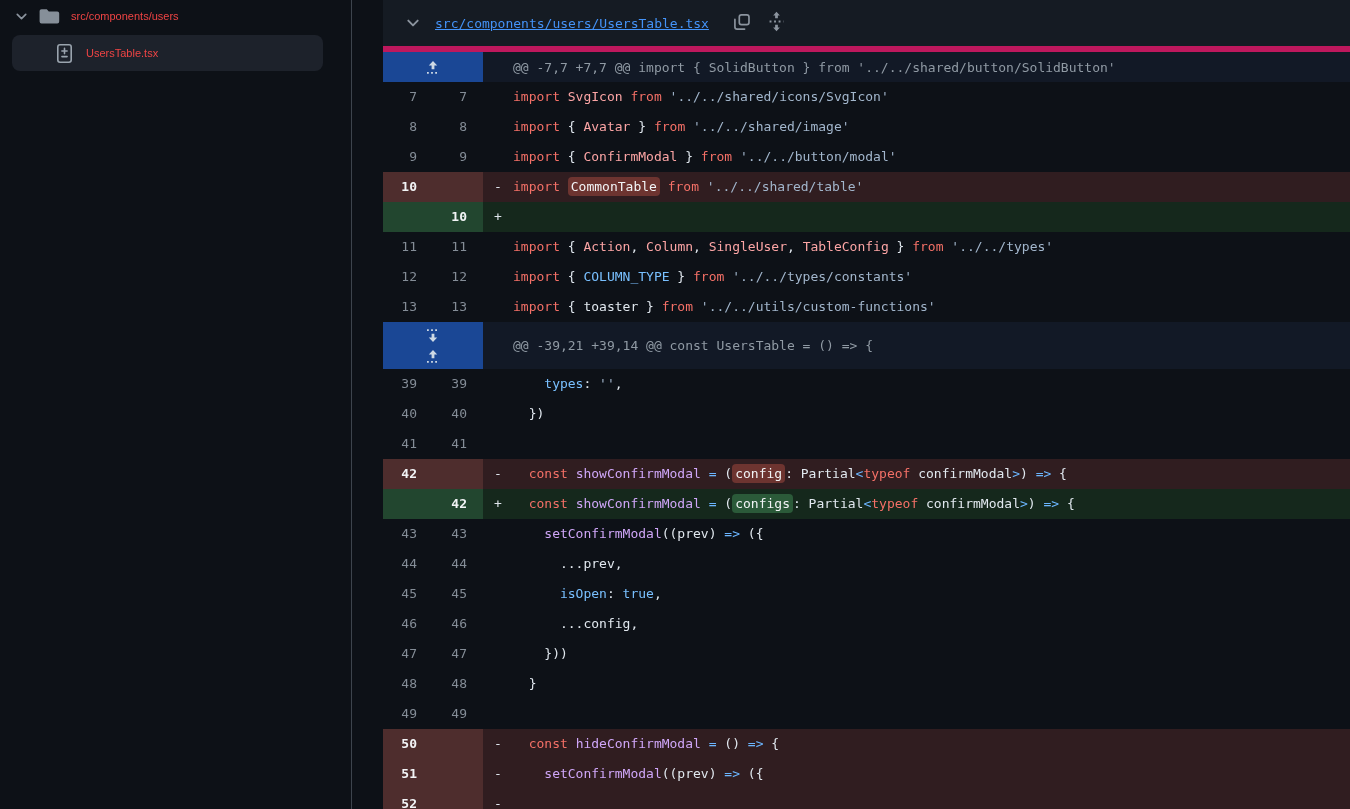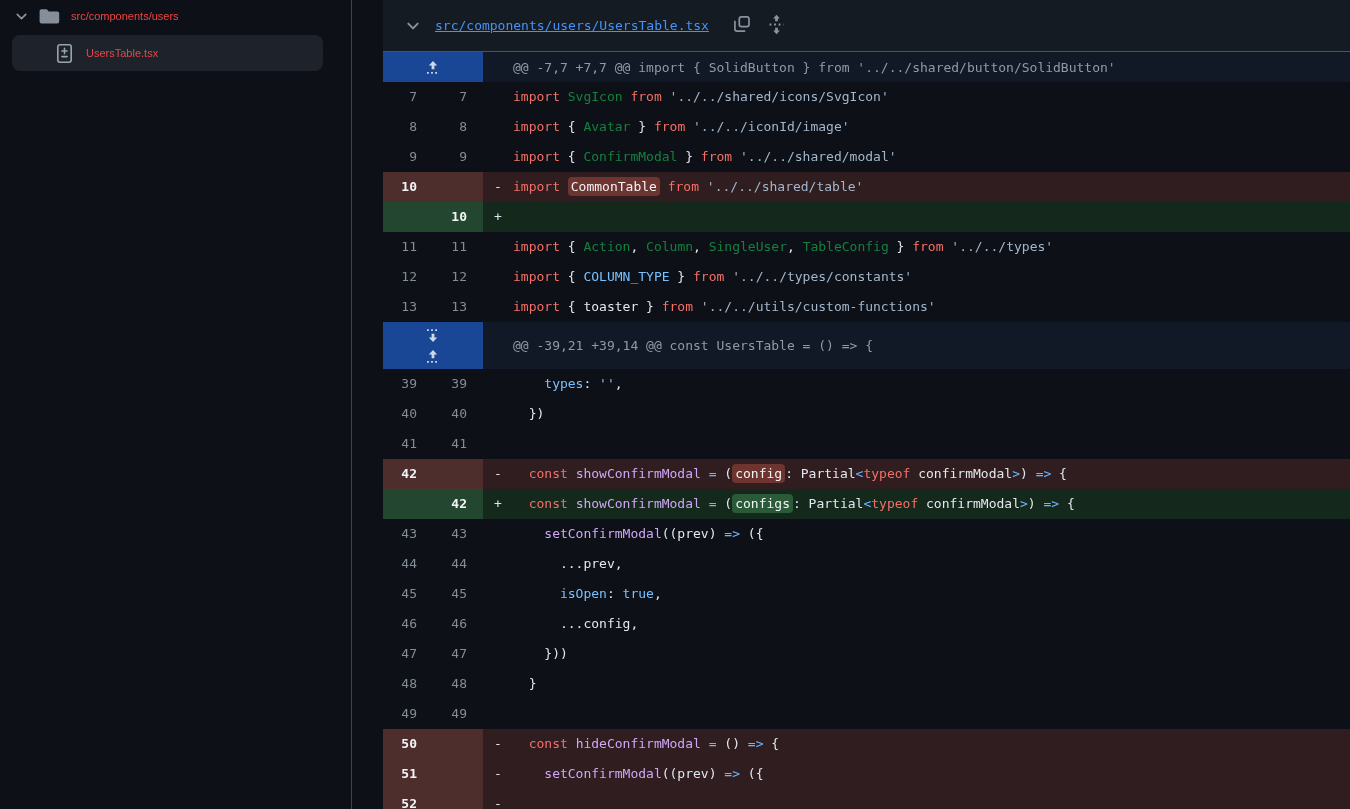--- a/index.html
+++ b/index.html
@@ -25,21 +25,21 @@
     display: flex; align-items: center; height: 36px; margin: 3px 28px 0 12px;
     padding-left: 43px; background: #1d222b; border-radius: 8px; cursor: pointer;
   }
   .tree-file-row .ficon { display: flex; margin-right: 12px; }
   
   .diff-panel {
     position: absolute; left: 383px; top: 0; width: 967px; height: 900px;
     background: #0d1117;
   }
   .diff-header {
-    height: 52px; background: #151b23; border-bottom: 1px solid #be185d;
+    height: 52px; background: #151b23; border-bottom: 6px solid #be185d;
     display: flex; align-items: center; padding-left: 22px;
   }
   .diff-header .chev { display: flex; cursor: pointer; }
   .file-link {
     margin-left: 14px;
     font-family: "DejaVu Sans Mono", "Liberation Mono", monospace;
     font-size: 13px; color: #4493f8; text-decoration: underline; cursor: pointer;
   }
   .hbtn { display: flex; align-items: center; background: none; border: none; cursor: pointer; }
   .hbtn.copy { margin-left: 24px; }
@@ -61,21 +61,21 @@
   
   .row.hunk { background: #121926; }
   .hunk-gutter {
     width: 100px; flex: none; background: #1a4795;
     display: flex; flex-direction: column; align-items: center; justify-content: center; gap: 6px;
   }
   .expander { background: none; border: none; cursor: pointer; display: flex; padding: 0; }
   .hunk-text { margin-left: 30px; color: #909aa4; white-space: pre; align-self: center; line-height: normal; }
   
   .t-kw  { color: #f47067; }
-  .t-ent { color: #15803d; text-align: center; }
+  .t-ent { color: #fca5a5; text-align: center; }
   .t-fn  { color: #cfa6f8; }
   .t-cst { color: #79c0ff; }
   .t-op  { color: #6cb6ff; }
   .t-str { color: #a2b6cc; }
   .t-hl-del { background: #6d3430; color: #f2f4f6; border-radius: 4px; padding: 2px 3px; }
   .t-hl-add { background: #2b5a39; color: #f2f4f6; border-radius: 4px; padding: 2px 3px; }
 </style>
 </head>
 <body>
 
@@ -144,26 +144,26 @@
     <div class="hunk-text">@@ -7,7 +7,7 @@ import { SolidButton } from '../../shared/button/SolidButton'</div>
   </div>
       <div class="row context">
     <div class="num old">7</div>
     <div class="num new">7</div>
     <div class="content"><span class="sign"></span><span class="code"><span class="t-kw">import</span><span> </span><span class="t-ent">SvgIcon</span><span> </span><span class="t-kw">from</span><span> </span><span class="t-str">'../../shared/icons/SvgIcon'</span></span></div>
   </div>
       <div class="row context">
     <div class="num old">8</div>
     <div class="num new">8</div>
-    <div class="content"><span class="sign"></span><span class="code"><span class="t-kw">import</span><span> { </span><span class="t-ent">Avatar</span><span> } </span><span class="t-kw">from</span><span> </span><span class="t-str">'../../iconId/image'</span></span></div>
+    <div class="content"><span class="sign"></span><span class="code"><span class="t-kw">import</span><span> { </span><span class="t-ent">Avatar</span><span> } </span><span class="t-kw">from</span><span> </span><span class="t-str">'../../shared/image'</span></span></div>
   </div>
       <div class="row context">
     <div class="num old">9</div>
     <div class="num new">9</div>
-    <div class="content"><span class="sign"></span><span class="code"><span class="t-kw">import</span><span> { </span><span class="t-ent">ConfirmModal</span><span> } </span><span class="t-kw">from</span><span> </span><span class="t-str">'../../shared/modal'</span></span></div>
+    <div class="content"><span class="sign"></span><span class="code"><span class="t-kw">import</span><span> { </span><span class="t-ent">ConfirmModal</span><span> } </span><span class="t-kw">from</span><span> </span><span class="t-str">'../../button/modal'</span></span></div>
   </div>
       <div class="row del">
     <div class="num old">10</div>
     <div class="num new"></div>
     <div class="content"><span class="sign">-</span><span class="code"><span class="t-kw">import</span><span> </span><span class="t-hl-del">CommonTable</span><span> </span><span class="t-kw">from</span><span> </span><span class="t-str">'../../shared/table'</span></span></div>
   </div>
       <div class="row add">
     <div class="num old"></div>
     <div class="num new">10</div>
     <div class="content"><span class="sign">+</span></div>

